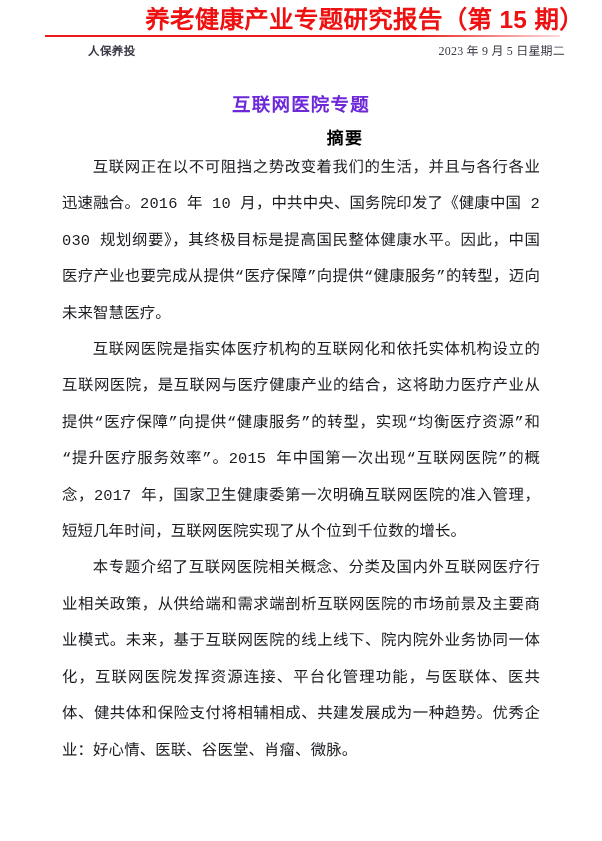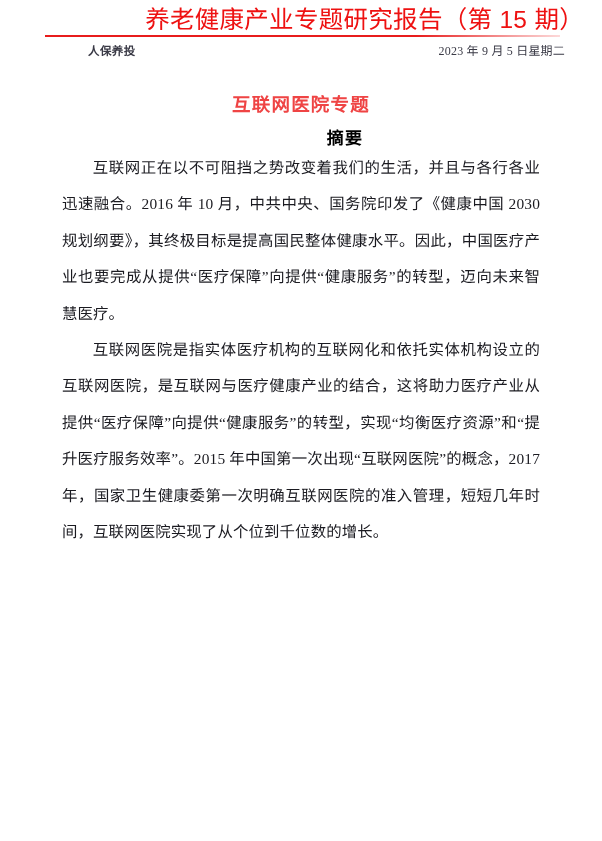--- a/index.html
+++ b/index.html
@@ -28,21 +28,21 @@
   
   .masthead {
     position: absolute;
     left: 0;
     top: 0;
     width: 602px;
   }
 
   .masthead-title {
     font-family: "Liberation Sans", "DejaVu Sans", sans-serif;
-    font-weight: normal;
+    font-weight: bold;
     font-size: 24.5px;
     line-height: 30px;
     color: #ee1111;
     text-align: right;
     padding: 5px 18px 0 0;
     letter-spacing: 0.3px;
     white-space: nowrap;
   }
 
   .masthead-rule {
@@ -90,21 +90,21 @@
     position: absolute;
     left: 0;
     top: 80px;
     width: 602px;
     text-align: center;
     font-family: "Liberation Sans", "DejaVu Sans", sans-serif;
     font-weight: bold;
     font-size: 18.5px;
     line-height: 26px;
     letter-spacing: 1.2px;
-    color: #ef4444;
+    color: #6d28d9;
   }
 
   .doc-subtitle {
     position: absolute;
     left: 0;
     top: 112px;
     width: 602px;
     text-align: center;
     font-family: "Liberation Sans", "DejaVu Sans", sans-serif;
     font-weight: bold;
@@ -119,21 +119,21 @@
   .body-copy {
     position: absolute;
     left: 62px;
     top: 150px;
     width: 478px;
   }
 
   .para {
     margin: 0;
     text-indent: 2em;
-    font-family: Liberation Serif, serif;
+    font-family: Liberation Mono, monospace;
     font-size: 15.4px;
     line-height: 36.4px;
     text-align: justify;
     text-justify: inter-ideograph;
     letter-spacing: 0.15px;
     color: #1a1a20;
     word-break: break-all;
   }
 
   .para + .para {
@@ -154,15 +154,16 @@
     </div>
   </header>
 
   <h1 class="doc-title">互联网医院专题</h1>
 
   <h2 class="doc-subtitle">摘要</h2>
 
   <section class="body-copy">
     <p class="para">互联网正在以不可阻挡之势改变着我们的生活，并且与各行各业迅速融合。2016 年 10 月，中共中央、国务院印发了《健康中国 2030 规划纲要》，其终极目标是提高国民整体健康水平。因此，中国医疗产业也要完成从提供“医疗保障”向提供“健康服务”的转型，迈向未来智慧医疗。</p>
     <p class="para">互联网医院是指实体医疗机构的互联网化和依托实体机构设立的互联网医院，是互联网与医疗健康产业的结合，这将助力医疗产业从提供“医疗保障”向提供“健康服务”的转型，实现“均衡医疗资源”和“提升医疗服务效率”。2015 年中国第一次出现“互联网医院”的概念，2017 年，国家卫生健康委第一次明确互联网医院的准入管理，短短几年时间，互联网医院实现了从个位到千位数的增长。</p>
+    <p class="para">本专题介绍了互联网医院相关概念、分类及国内外互联网医疗行业相关政策，从供给端和需求端剖析互联网医院的市场前景及主要商业模式。未来，基于互联网医院的线上线下、院内院外业务协同一体化，互联网医院发挥资源连接、平台化管理功能，与医联体、医共体、健共体和保险支付将相辅相成、共建发展成为一种趋势。优秀企业：好心情、医联、谷医堂、肖瘤、微脉。</p>
   </section>
 
 </div>
 
 </body></html>

